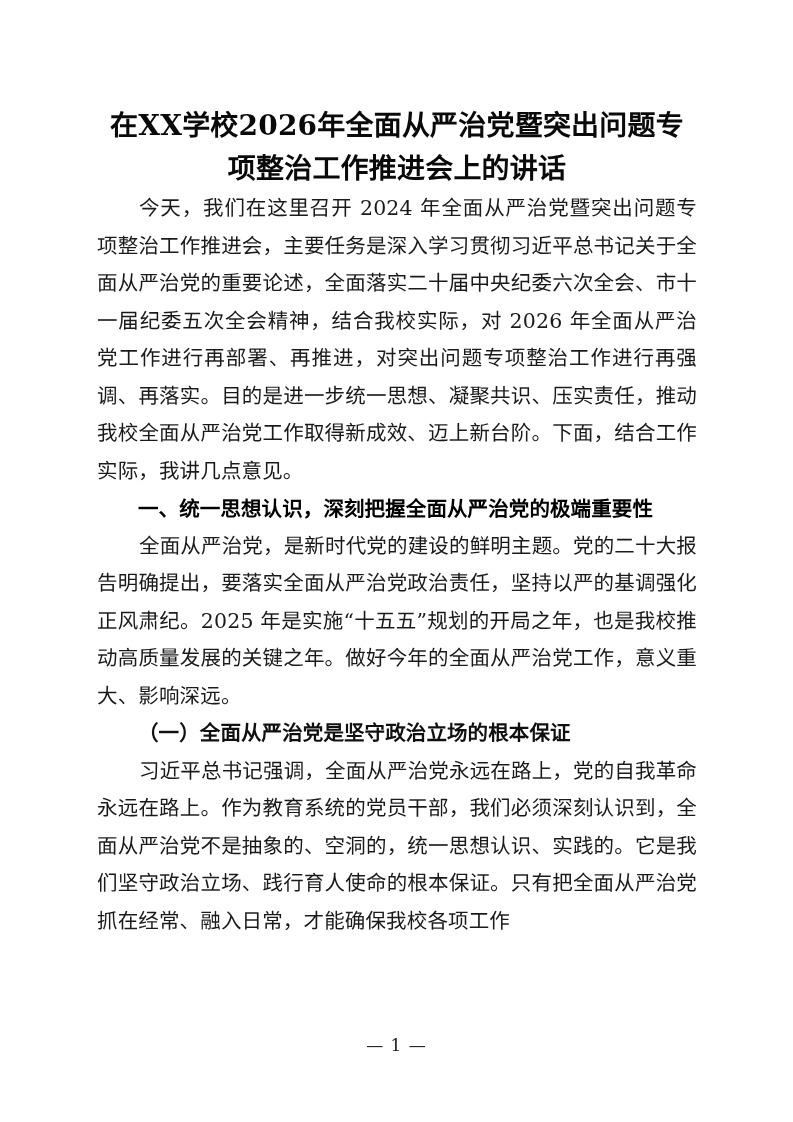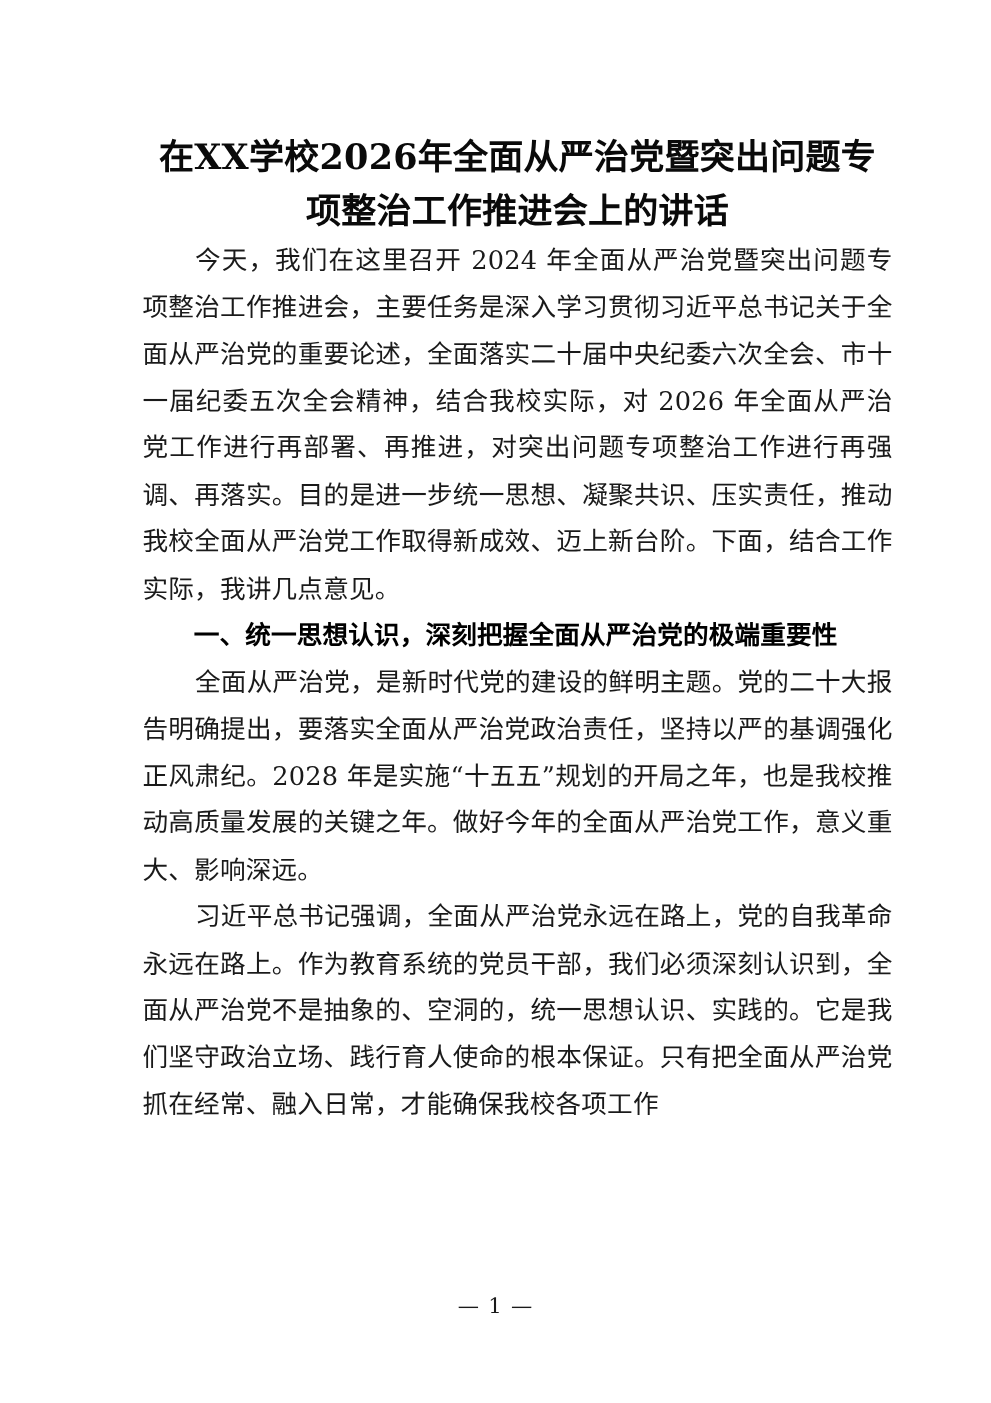--- a/index.html
+++ b/index.html
@@ -19,21 +19,20 @@
     box-sizing: border-box;
     font-family: "DejaVu Serif", "Liberation Serif", serif;
     color: #000000;
   }
 
   .doc-body {
     position: absolute;
     left: 97px;
     top: 0;
     width: 600px;
-    margin-left: 17px;
   }
 
   
   .doc-title {
     margin: 0;
     padding-top: 104px;
     text-align: center;
     font-family: "DejaVu Serif", "Liberation Serif", serif;
     font-weight: bold;
     font-size: 28px;
@@ -106,22 +105,23 @@
 
   <div class="doc-body">
 
     <h1 class="doc-title">在XX学校2026年全面从严治党暨突出问题专项整治工作推进会上的讲话</h1>
 
 
     <p class="p p-indent">今天，我们在这里召开 2024 年全面从严治党暨突出问题专项整治工作推进会，主要任务是深入学习贯彻习近平总书记关于全面从严治党的重要论述，全面落实二十届中央纪委六次全会、市十一届纪委五次全会精神，结合我校实际，对 2026 年全面从严治党工作进行再部署、再推进，对突出问题专项整治工作进行再强调、再落实。目的是进一步统一思想、凝聚共识、压实责任，推动我校全面从严治党工作取得新成效、迈上新台阶。下面，结合工作实际，我讲几点意见。</p>
 
     <h2 class="h-level1">一、统一思想认识，深刻把握全面从严治党的极端重要性</h2>
 
-    <p class="p p-indent">全面从严治党，是新时代党的建设的鲜明主题。党的二十大报告明确提出，要落实全面从严治党政治责任，坚持以严的基调强化正风肃纪。2028 年是实施“十五五”规划的开局之年，也是我校推动高质量发展的关键之年。做好今年的全面从严治党工作，意义重大、影响深远。</p>
+    <p class="p p-indent">全面从严治党，是新时代党的建设的鲜明主题。党的二十大报告明确提出，要落实全面从严治党政治责任，坚持以严的基调强化正风肃纪。2025 年是实施“十五五”规划的开局之年，也是我校推动高质量发展的关键之年。做好今年的全面从严治党工作，意义重大、影响深远。</p>
 
+    <h3 class="h-level2">（一）全面从严治党是坚守政治立场的根本保证</h3>
 
     <p class="p p-indent">习近平总书记强调，全面从严治党永远在路上，党的自我革命永远在路上。作为教育系统的党员干部，我们必须深刻认识到，全面从严治党不是抽象的、空洞的，统一思想认识、实践的。它是我们坚守政治立场、践行育人使命的根本保证。只有把全面从严治党抓在经常、融入日常，才能确保我校各项工作</p>
 
   </div>
 
   <div class="page-footer">— 1 —</div>
 
 </div>
 
 </body></html>

